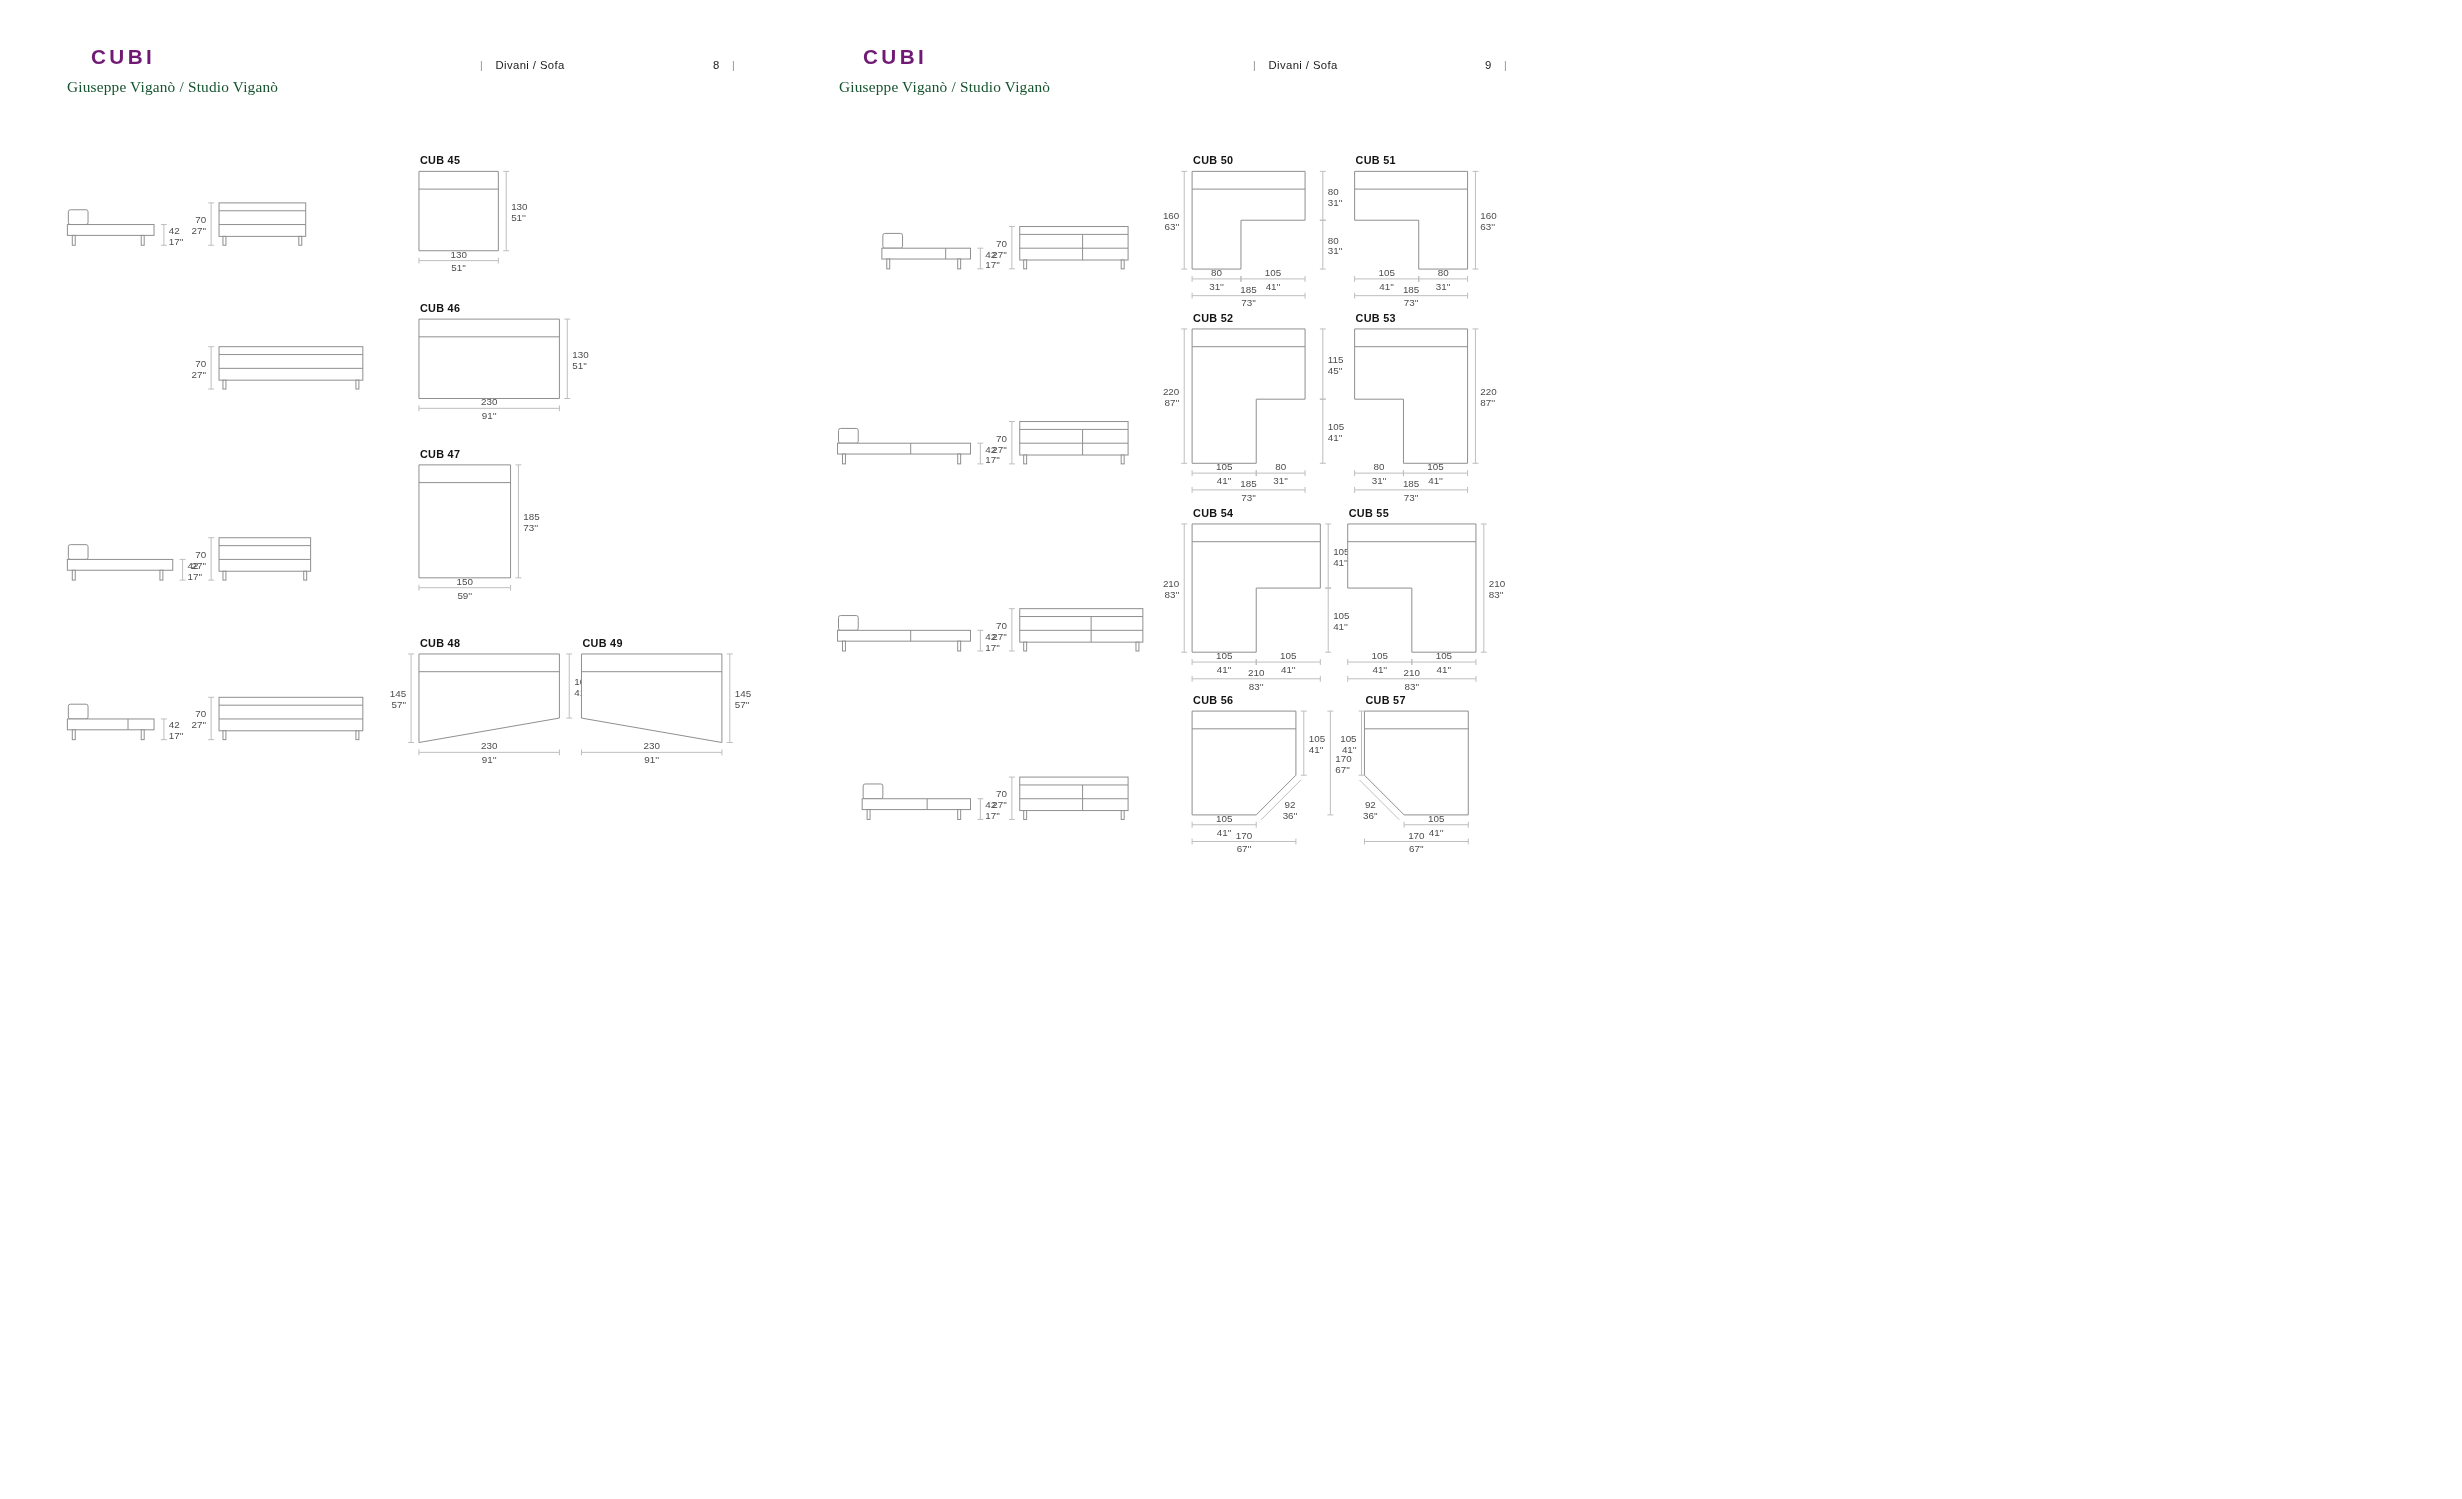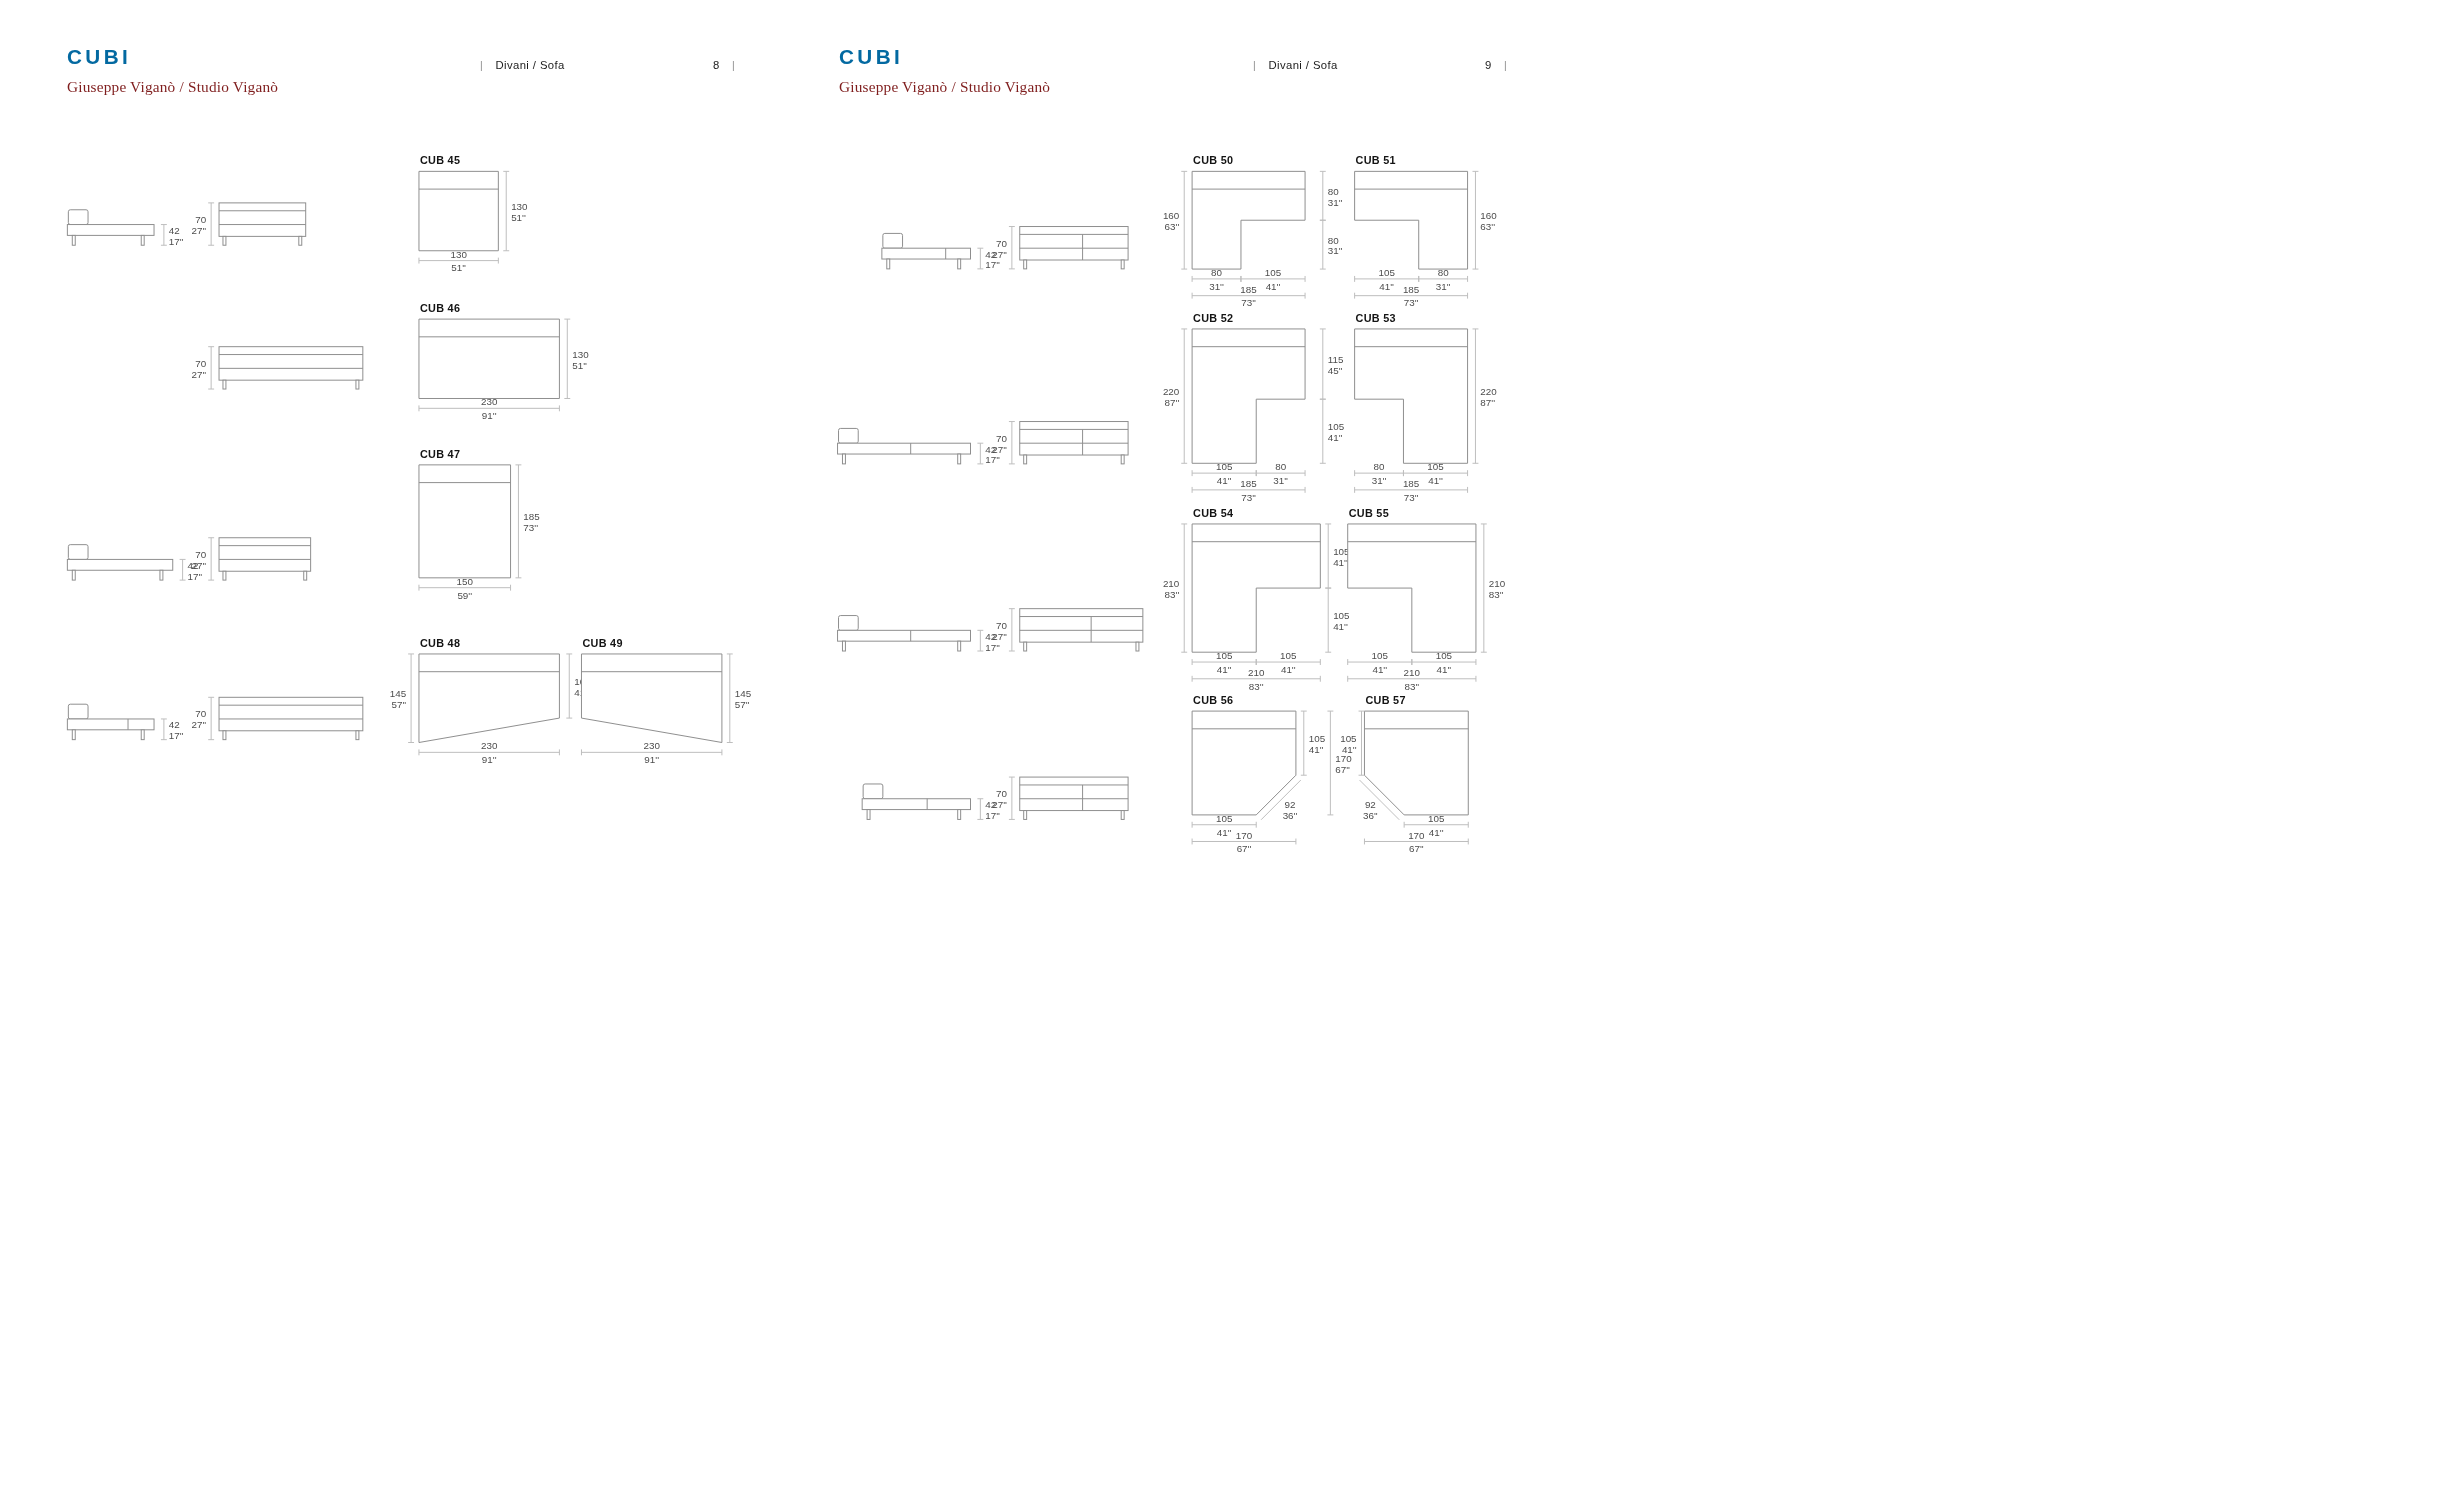--- a/index.html
+++ b/index.html
@@ -2,22 +2,22 @@
 <html><head>
 <meta charset="utf-8">
 <style>
   html,body{margin:0;padding:0;}
   body{
     width:2463px;height:1499px;position:relative;background:#ffffff;
     font-family:"Liberation Sans",sans-serif;overflow:hidden;
   }
   #drawing-layer{position:absolute;left:0;top:0;}
   .page-head{position:absolute;top:45px;}
-  .brand{font-size:20.7px;font-weight:700;letter-spacing:3.4px;color:#0369a1;}
-  .designer{margin-top:8.9px;font-family:"Liberation Serif",serif;font-size:15.3px;color:#7f1d1d;letter-spacing:0.2px;}
+  .brand{font-size:20.7px;font-weight:700;letter-spacing:3.4px;color:#701a75;margin-left:24px;}
+  .designer{margin-top:8.9px;font-family:"Liberation Serif",serif;font-size:15.3px;color:#14532d;letter-spacing:0.2px;}
   .meta-line{position:absolute;top:59px;display:flex;gap:12.8px;align-items:baseline;font-size:11.3px;color:#1c1c1c;}
   .meta-line .sep{color:#8a8a8a;font-size:10.3px;}
   .cat{font-weight:400;letter-spacing:0.4px;}
   .num{font-weight:400;}
   svg .shape{fill:#ffffff;stroke:#8d8d8d;stroke-width:1;}
   svg line.shape{fill:none;}
   svg .dim{stroke:#bdbdbd;stroke-width:1;fill:none;}
   svg text{font-family:"Liberation Sans",sans-serif;}
   svg .dim-text{font-size:10px;fill:#4d4d4d;}
   svg .model-label{font-size:11px;font-weight:700;fill:#141414;letter-spacing:.3px;}

